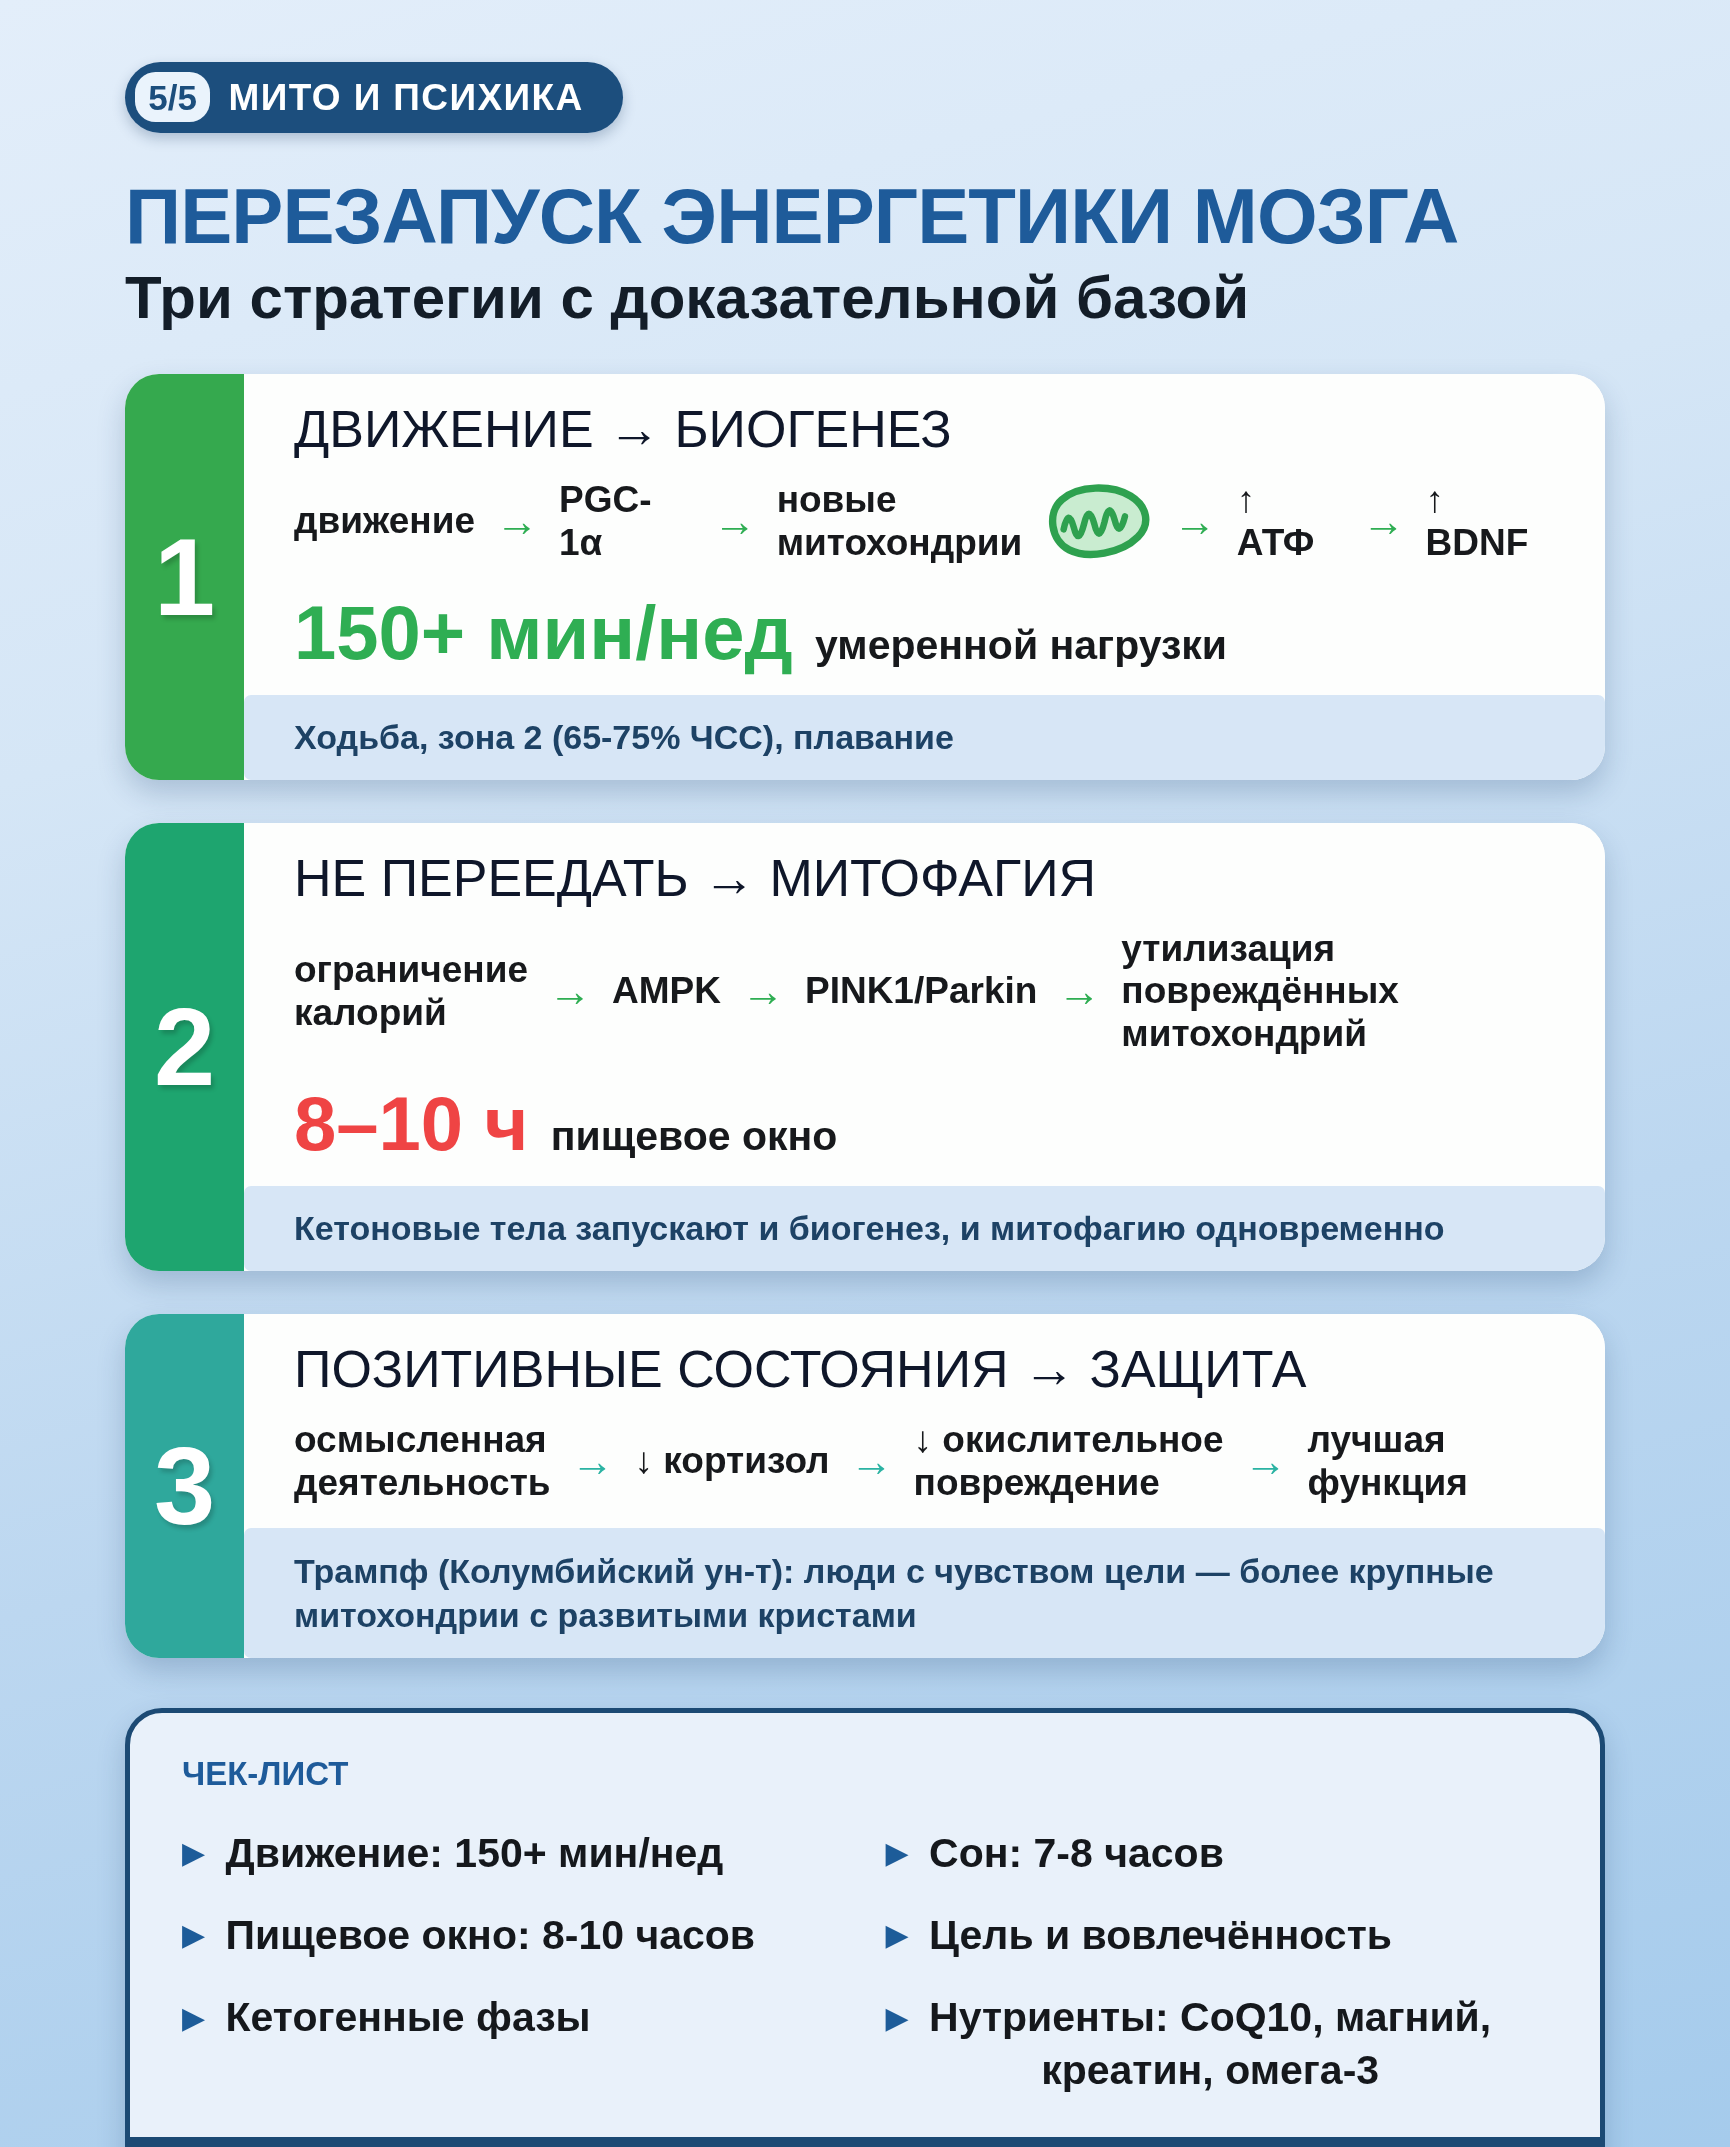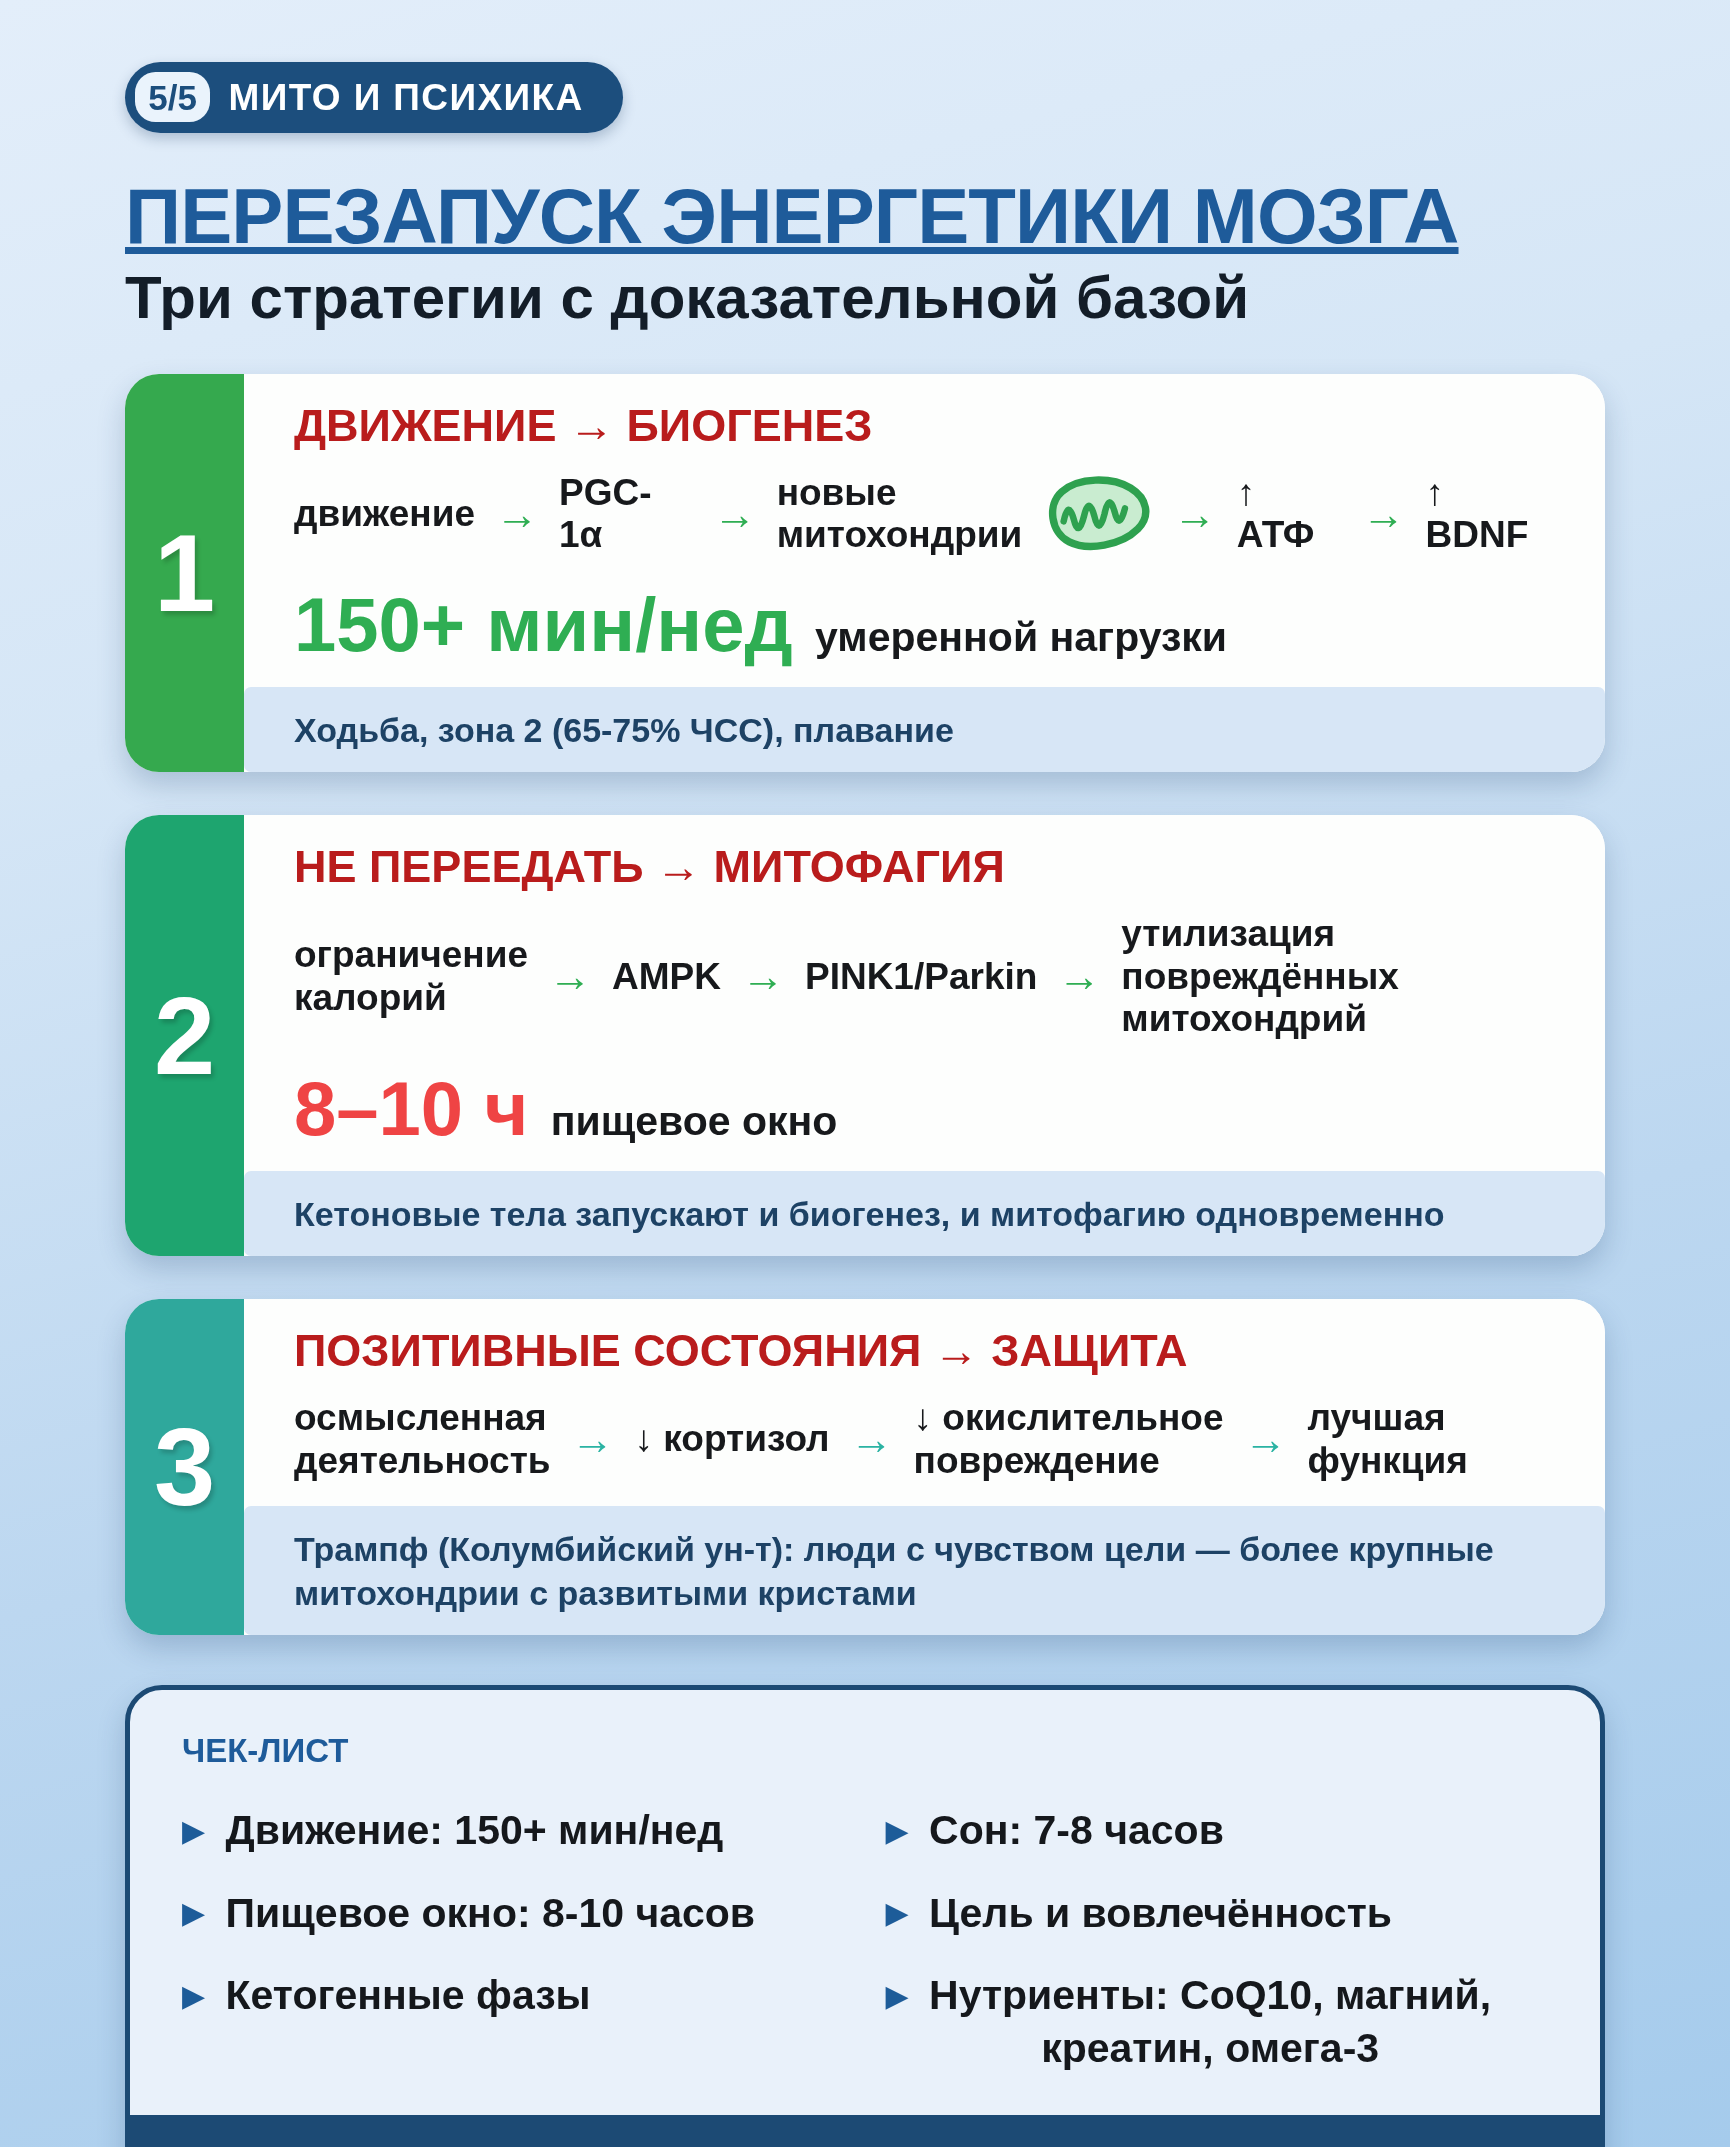--- a/index.html
+++ b/index.html
@@ -11,34 +11,34 @@
   .page{padding:62px 125px 0;}
 
   
   .badge{display:inline-flex;align-items:center;gap:18.6px;background:#1c4e7d;
     border-radius:48px;padding:10.3px 39px 10.3px 10.3px;box-shadow:0 5.6px 13px rgba(20,50,90,.25);}
   .badge-num{background:#eaf3fc;color:#1c4e7d;font-weight:700;font-size:35px;
     padding:7.5px 13px;border-radius:20.5px;line-height:1;}
   .badge-label{color:#ffffff;font-weight:700;font-size:37px;letter-spacing:1.4px;line-height:1;}
 
   
-  .title{font-size:78px;font-weight:800;color:#1e5b9a;margin:43px 0 7.5px;letter-spacing:-0.9px;line-height:1.05;text-decoration:underline;}
+  .title{font-size:78px;font-weight:800;color:#1e5b9a;margin:43px 0 7.5px;letter-spacing:-0.9px;line-height:1.05;}
   .subtitle{font-size:60px;font-weight:600;color:#131d28;margin:0;line-height:1.1;}
 
   
   .card{display:flex;border-radius:34px;overflow:hidden;margin-top:43px;
     box-shadow:0 13px 28px rgba(25,60,105,.22);background:#fdfefd;}
   .side{width:119px;flex:none;display:flex;align-items:center;justify-content:center;}
   .side.accent-1{background:#35a94e;}
   .side.accent-2{background:#1ea56f;}
   .side.accent-3{background:#2fa89c;}
   .num{color:#fff;font-size:110px;font-weight:700;line-height:1;text-shadow:2.8px 3.7px 4.7px rgba(0,0,0,.18);}
   .card-main{flex:1;display:flex;flex-direction:column;min-width:0;}
   .card-body{padding:28px 50px 24px;background:#fdfefd;flex:1;}
-  .card-title{font-size:45px;font-weight:700;color:#b91c1c;margin:0 0 22.4px;line-height:1.05;}
+  .card-title{font-size:52px;font-weight:400;color:#0f172a;margin:0 0 22.4px;line-height:1.05;}
   .flow{display:flex;align-items:center;gap:20.5px;font-size:37px;font-weight:600;
     color:#17191c;line-height:1.15;}
   .flow-item{white-space:pre-line;}
   .arr{font-weight:700;font-size:43px;line-height:1;}
   .arr.green{color:#2fae53;}
   .arr.teal{color:#2bb3a3;}
   .metric-line{margin-top:20.5px;display:flex;align-items:baseline;gap:22.4px;}
   .metric{font-size:76px;font-weight:800;line-height:1;}
   .metric.green{color:#2fae53;}
   .metric.teal{color:#ef4444;}

